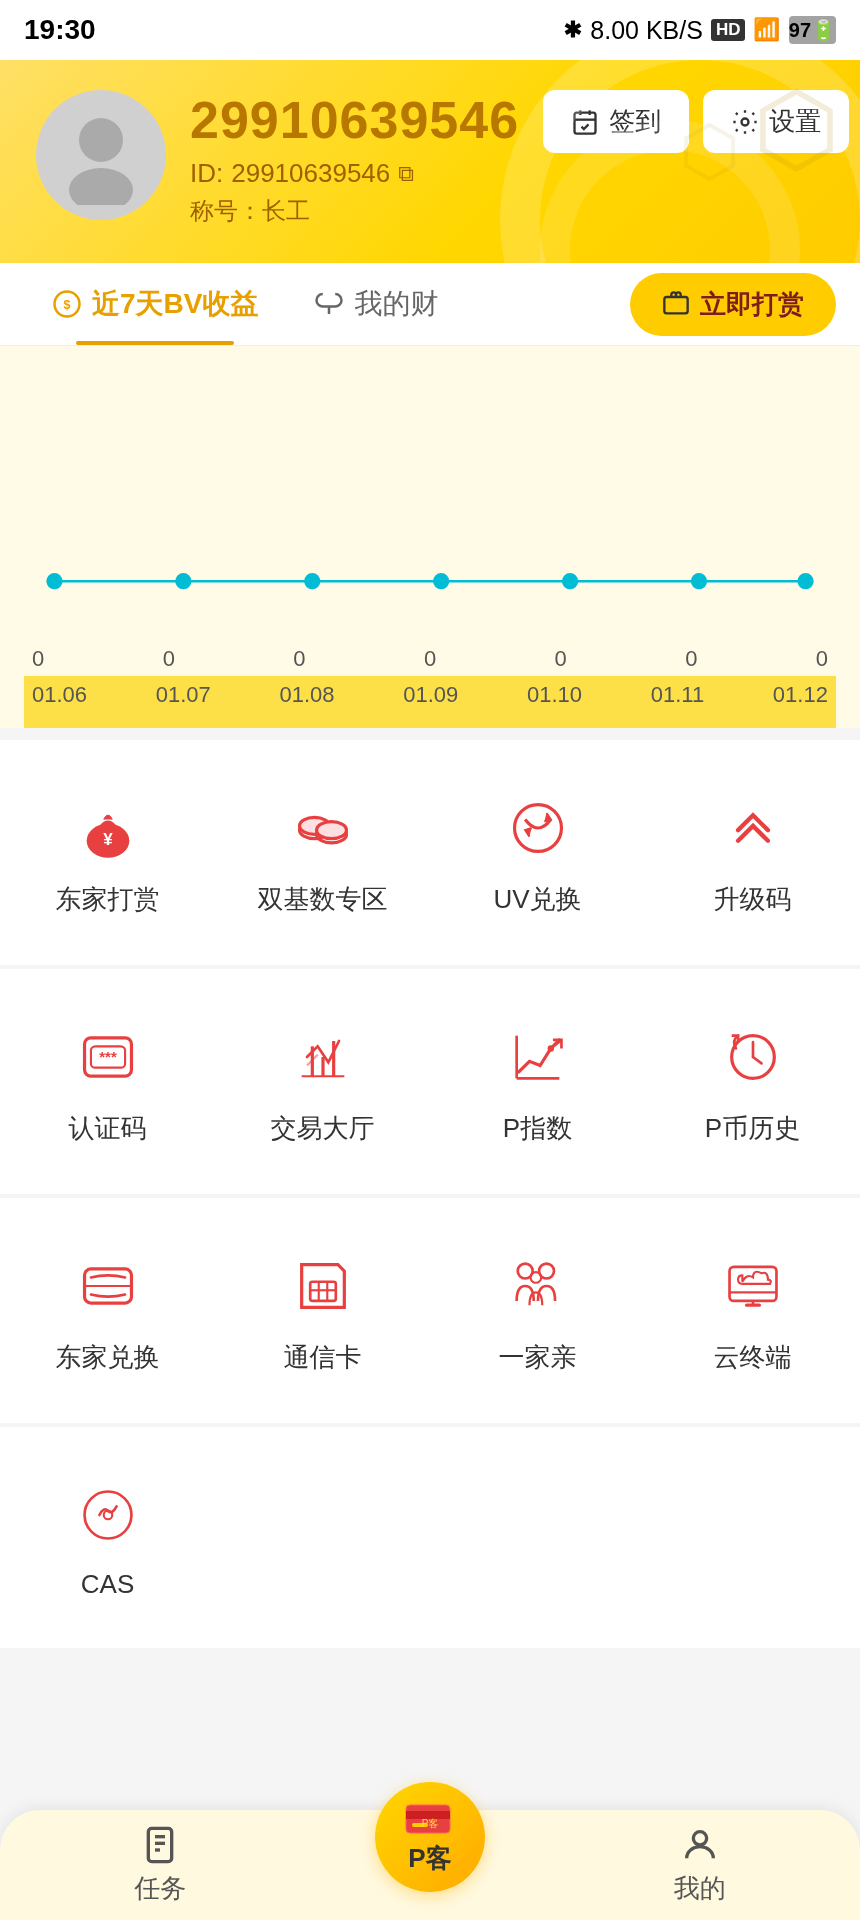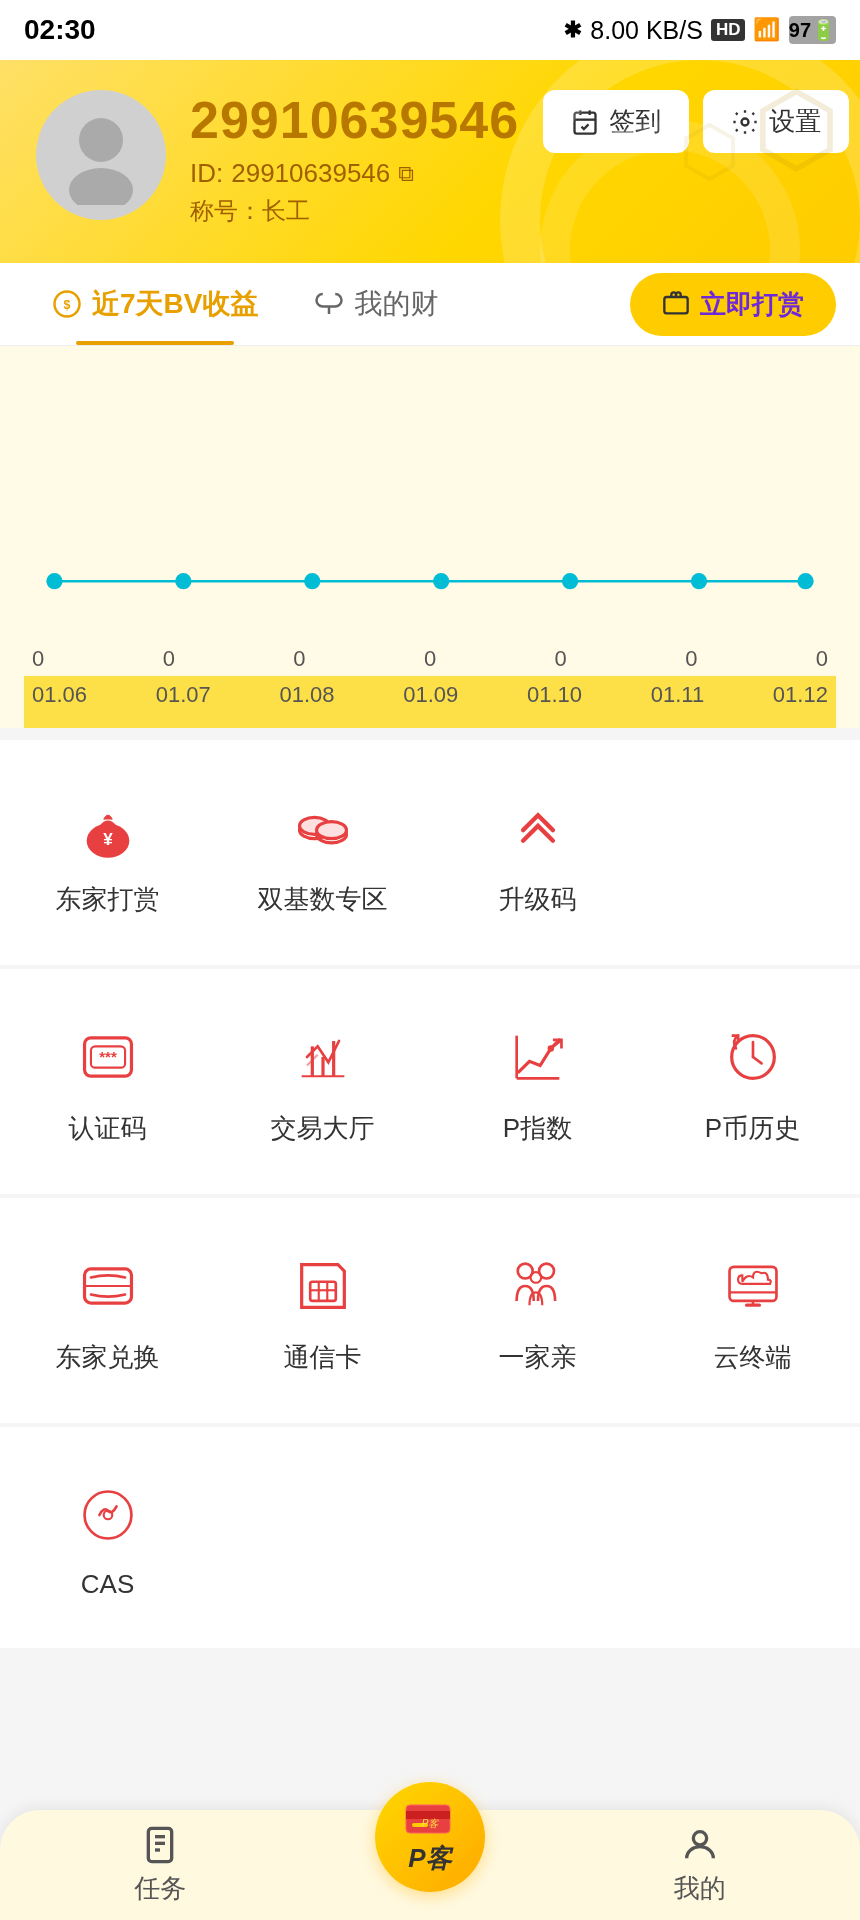--- a/index.html
+++ b/index.html
@@ -135,21 +135,21 @@
       border-radius: 2px;
     }
     .tab-reward-btn {
       margin-left: auto;
       background: #ffcc00;
       border: none;
       border-radius: 40px;
       padding: 14px 32px;
       font-size: 26px;
       font-weight: 700;
-      color: #6d28d9;
+      color: #7f1d1d;
       display: flex; align-items: center; gap: 10px;
       cursor: pointer;
     }
 
     
     .chart-area {
       background: #fffbe6;
       padding: 24px 24px 0 24px;
       margin: 0;
     }
@@ -247,21 +247,20 @@
       flex-direction: column;
       align-items: center;
       gap: 6px;
       cursor: pointer;
       font-size: 26px;
       color: #555;
     }
     .nav-item.center {
       position: relative;
       top: -28px;
-      font-style: italic;
     }
     .nav-center-circle {
       width: 110px; height: 110px;
       border-radius: 50%;
       background: linear-gradient(135deg, #ffd700, #ffaa00);
       display: flex; flex-direction: column;
       align-items: center; justify-content: center;
       gap: 4px;
       box-shadow: 0 4px 16px rgba(255,180,0,0.4);
     }
@@ -270,21 +269,21 @@
       font-weight: 700;
       color: #333;
     }
 
     .spacer { height: 130px; }
   </style>
 </head>
 <body>
 
 <div class="status-bar">
-  <span class="status-bar-time">02:30</span>
+  <span class="status-bar-time">19:30</span>
   <div class="status-bar-right">
     <span>✱</span>
     <span style="font-size:25px;font-weight:500;">8.00 KB/S</span>
     <span style="background:#333;color:#fff;font-size:17px;padding:1px 5px;border-radius:3px;">HD</span>
     <span>📶</span>
     <span style="background:#a3a3a3;border-radius:4px;padding:2px 0;font-size:20px;">97🔋</span>
   </div>
 </div>
 
 <div class="profile-card">
@@ -430,20 +429,31 @@
         <svg viewBox="0 0 60 60" width="64" height="64">
           <ellipse cx="22" cy="32" rx="14" ry="8" fill="none" stroke="#e84040" stroke-width="3"></ellipse>
           <ellipse cx="22" cy="28" rx="14" ry="8" fill="#ffe0e0" stroke="#e84040" stroke-width="3"></ellipse>
           <ellipse cx="38" cy="36" rx="14" ry="8" fill="none" stroke="#e84040" stroke-width="3"></ellipse>
           <ellipse cx="38" cy="32" rx="14" ry="8" fill="#ffe0e0" stroke="#e84040" stroke-width="3"></ellipse>
         </svg>
       </div>
       <span class="menu-label">双基数专区</span>
     </div>
 
+    <div class="menu-item">
+      <div class="menu-icon">
+        <svg viewBox="0 0 60 60" width="64" height="64">
+          <circle cx="30" cy="30" r="22" fill="none" stroke="#e84040" stroke-width="3"></circle>
+          <path d="M18 22 Q30 38 42 22" fill="none" stroke="#e84040" stroke-width="3"></path>
+          <polyline points="38,16 42,22 36,24" fill="#e84040" stroke="#e84040" stroke-width="2"></polyline>
+          <polyline points="22,38 18,32 24,30" fill="#e84040" stroke="#e84040" stroke-width="2"></polyline>
+        </svg>
+      </div>
+      <span class="menu-label">UV兑换</span>
+    </div>
 
     <div class="menu-item">
       <div class="menu-icon">
         <svg viewBox="0 0 60 60" width="64" height="64">
           <polyline points="16,42 30,28 44,42" fill="none" stroke="#e84040" stroke-width="4" stroke-linecap="round"></polyline>
           <polyline points="16,32 30,18 44,32" fill="none" stroke="#e84040" stroke-width="4" stroke-linecap="round"></polyline>
         </svg>
       </div>
       <span class="menu-label">升级码</span>
     </div>

